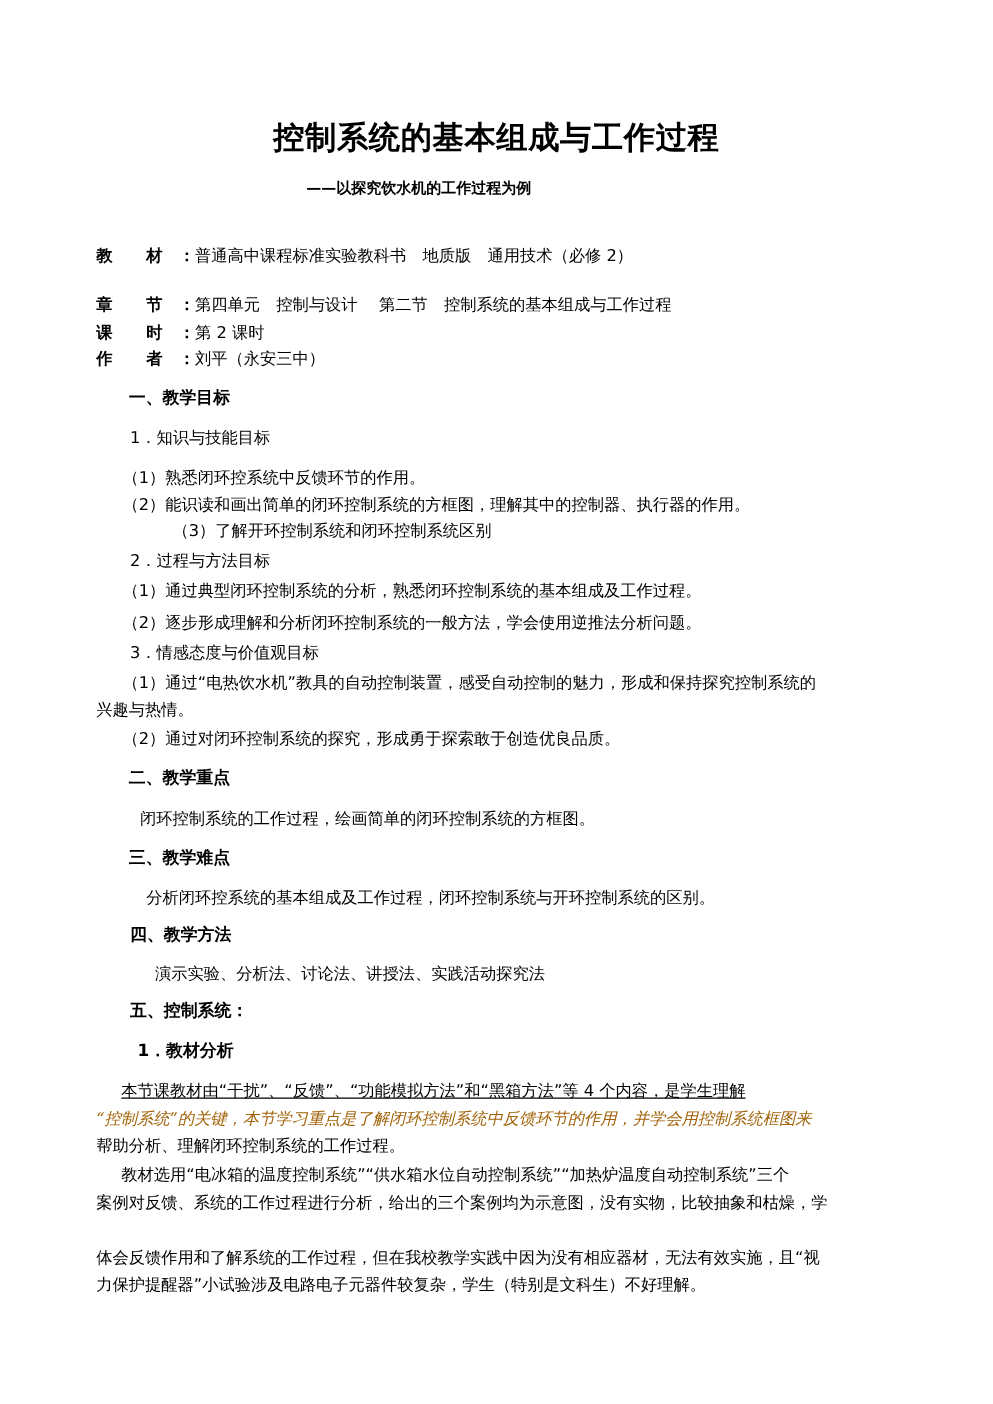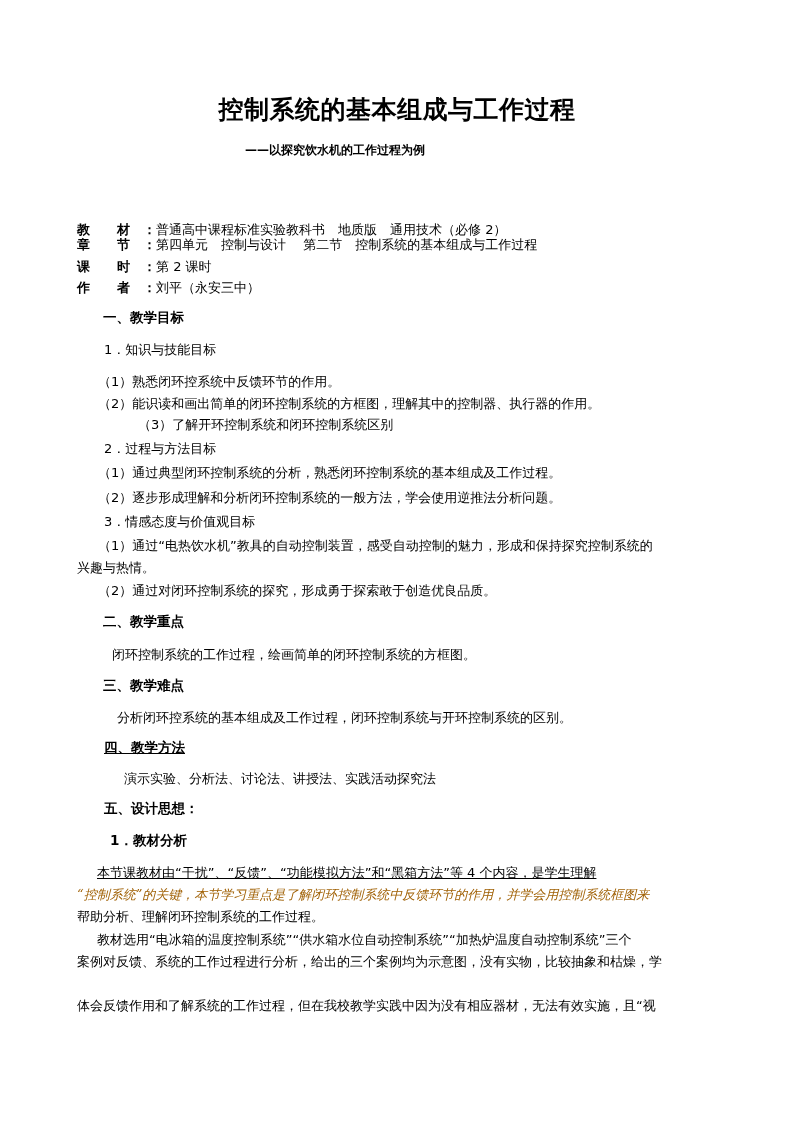--- a/index.html
+++ b/index.html
@@ -65,21 +65,21 @@
     }
   </style>
 </head>
 <body>
 
 <div class="page">
 
   <div class="abs title">控制系统的基本组成与工作过程</div>
   <div class="abs subtitle">——以探究饮水机的工作过程为例</div>
 
-  <div class="abs meta-row" style="top:220px;">
+  <div class="abs meta-row" style="top:196px;">
     <span class="meta-label"><span class="c1">教</span><span>材</span></span><span class="meta-colon">：</span><span>普通高中课程标准实验教科书　地质版　通用技术（必修 2）</span>
   </div>
   <div class="abs meta-row" style="top:235px;">
     <span class="meta-label"><span class="c1">章</span><span>节</span></span><span class="meta-colon">：</span><span>第四单元　控制与设计　 第二节　控制系统的基本组成与工作过程</span>
   </div>
   <div class="abs meta-row" style="top:257px;">
     <span class="meta-label"><span class="c1">课</span><span>时</span></span><span class="meta-colon">：</span><span>第 2 课时</span>
   </div>
   <div class="abs meta-row" style="top:278px;">
     <span class="meta-label"><span class="c1">作</span><span>者</span></span><span class="meta-colon">：</span><span>刘平（永安三中）</span>
@@ -100,27 +100,28 @@
   <div class="abs body-text" style="left:98px; top:537px;">（1）通过“电热饮水机”教具的自动控制装置，感受自动控制的魅力，形成和保持探究控制系统的</div>
   <div class="abs body-text" style="left:77px; top:559px;">兴趣与热情。</div>
   <div class="abs body-text" style="left:98px; top:582px;">（2）通过对闭环控制系统的探究，形成勇于探索敢于创造优良品质。</div>
 
   <div class="abs h1" style="left:103px; top:613px;">二、教学重点</div>
   <div class="abs body-text" style="left:112px; top:646px;">闭环控制系统的工作过程，绘画简单的闭环控制系统的方框图。</div>
 
   <div class="abs h1" style="left:103px; top:677px;">三、教学难点</div>
   <div class="abs body-text" style="left:117px; top:709px;">分析闭环控系统的基本组成及工作过程，闭环控制系统与开环控制系统的区别。</div>
 
-  <div class="abs h1" style="left:104px; top:739px;text-decoration:underline;">四、教学方法</div>
+  <div class="abs h1" style="left:104px; top:739px;">四、教学方法</div>
   <div class="abs body-text" style="left:104px; top:770px;margin-left:20px;">演示实验、分析法、讨论法、讲授法、实践活动探究法</div>
 
-  <div class="abs h1" style="left:104px; top:800px;">五、设计思想：</div>
+  <div class="abs h1" style="left:104px; top:800px;">五、控制系统：</div>
   <div class="abs h1" style="left:110px; top:832px;">1．教材分析</div>
 
   <div class="abs body-text" style="left:97px; top:864px;text-decoration:underline;">本节课教材由“干扰”、“反馈”、“功能模拟方法”和“黑箱方法”等 4 个内容，是学生理解</div>
   <div class="abs body-text serif-gray" style="left:77px; top:886px;">“控制系统”的关键，本节学习重点是了解闭环控制系统中反馈环节的作用，并学会用控制系统框图来</div>
   <div class="abs body-text" style="left:77px; top:908px;">帮助分析、理解闭环控制系统的工作过程。</div>
 
   <div class="abs body-text" style="left:97px; top:931px;">教材选用“电冰箱的温度控制系统”“供水箱水位自动控制系统”“加热炉温度自动控制系统”三个</div>
   <div class="abs body-text" style="left:77px; top:953px;">案例对反馈、系统的工作过程进行分析，给出的三个案例均为示意图，没有实物，比较抽象和枯燥，学</div>
   <div class="abs body-text" style="left:77px; top:997px;">体会反馈作用和了解系统的工作过程，但在我校教学实践中因为没有相应器材，无法有效实施，且“视</div>
+  <div class="abs body-text" style="left:77px; top:1019px;">力保护提醒器”小试验涉及电路电子元器件较复杂，学生（特别是文科生）不好理解。</div>
 
 </div>
 
 </body></html>

